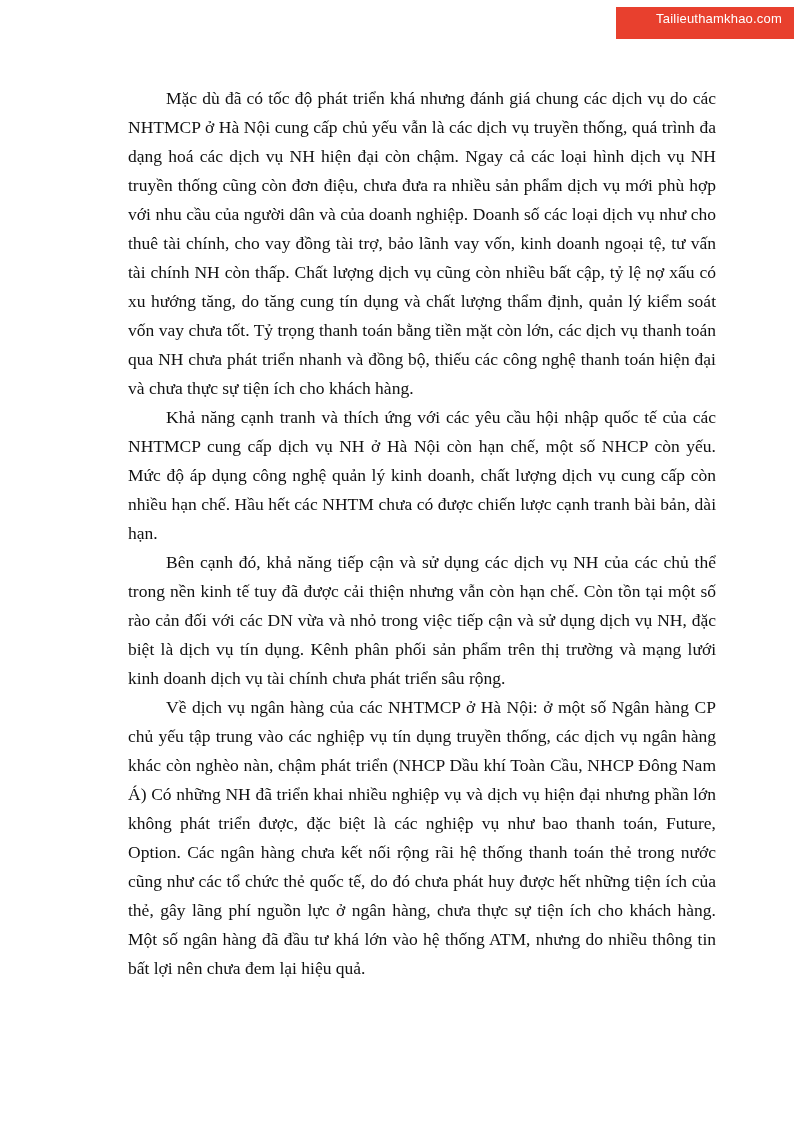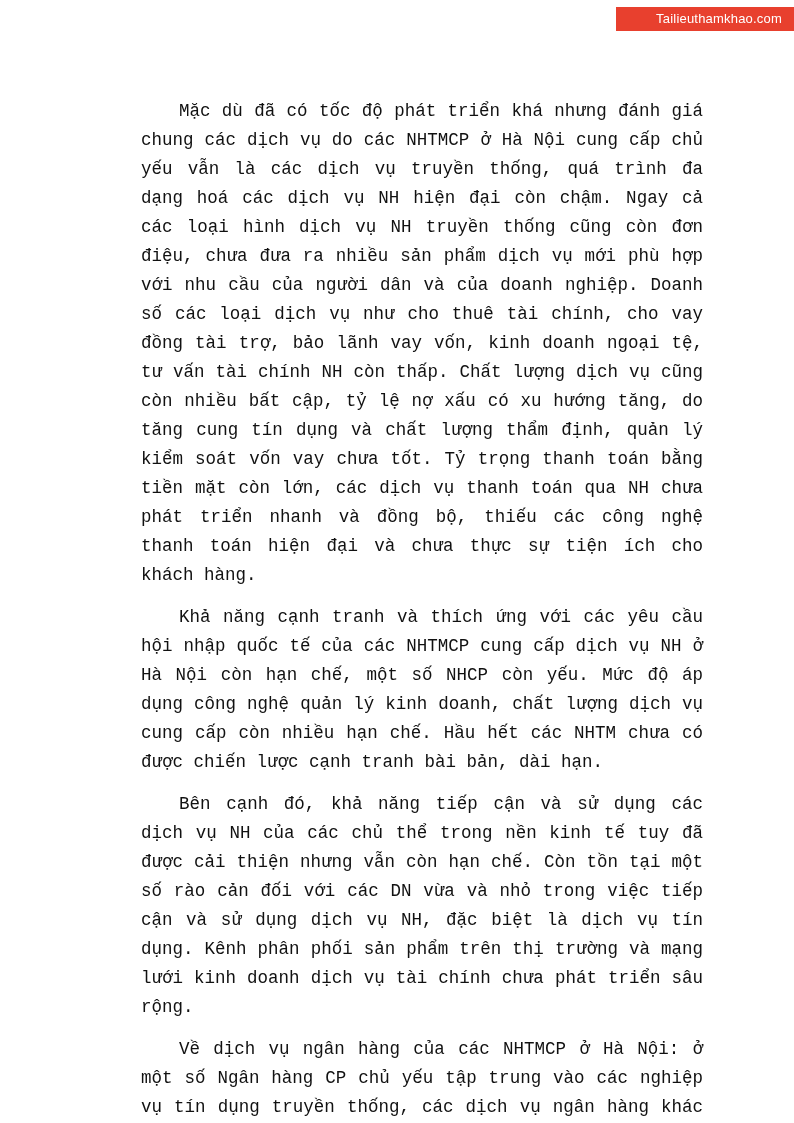--- a/index.html
+++ b/index.html
@@ -12,47 +12,46 @@
     background: #ffffff;
     position: relative;
     font-family: "Liberation Serif", serif;
     color: #111111;
     overflow: hidden;
   }
   .watermark-banner {
     position: absolute;
     top: 7px;
     right: 0;
-    height: 24px;
+    height: 32px;
     line-height: 24px;
     background: #e8402e;
     color: #ffffff;
     font-family: "Liberation Sans", sans-serif;
     font-size: 13px;
     padding: 0 12px 0 40px;
     letter-spacing: 0.2px;
   }
   .content {
     position: absolute;
     top: 84px;
     left: 128px;
     width: 588px;
   }
   .page-number {
     text-align: center;
     font-size: 17px;
     margin-bottom: 26px;
   }
   .body-text p {
-    margin: 13px;
+    margin: 0;
     font-size: 17.5px;
     line-height: 29px;
     text-align: justify;
     text-indent: 38px;
-    font-family: Liberation Mono, monospace;
   }
 </style>
 </head>
 <body>
 
 <div class="watermark-banner">
   <span>Tailieuthamkhao.com</span>
 </div>
 
 <div class="content">

